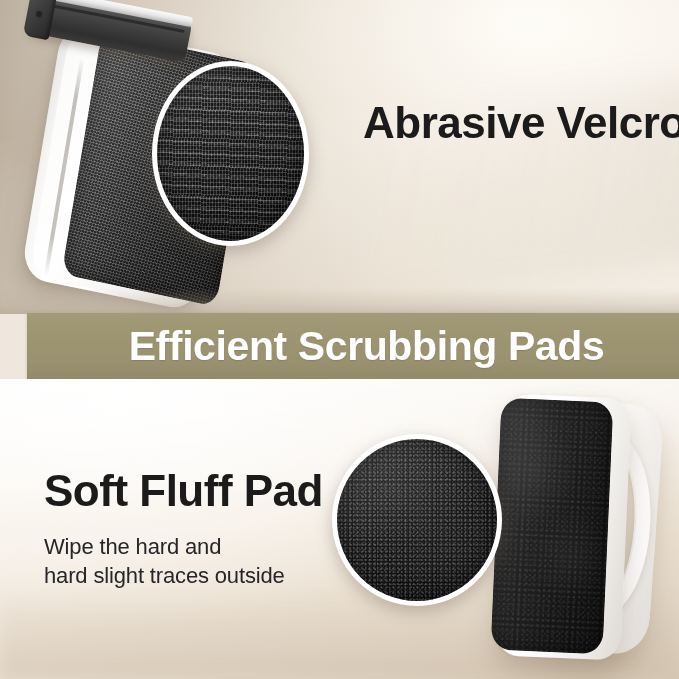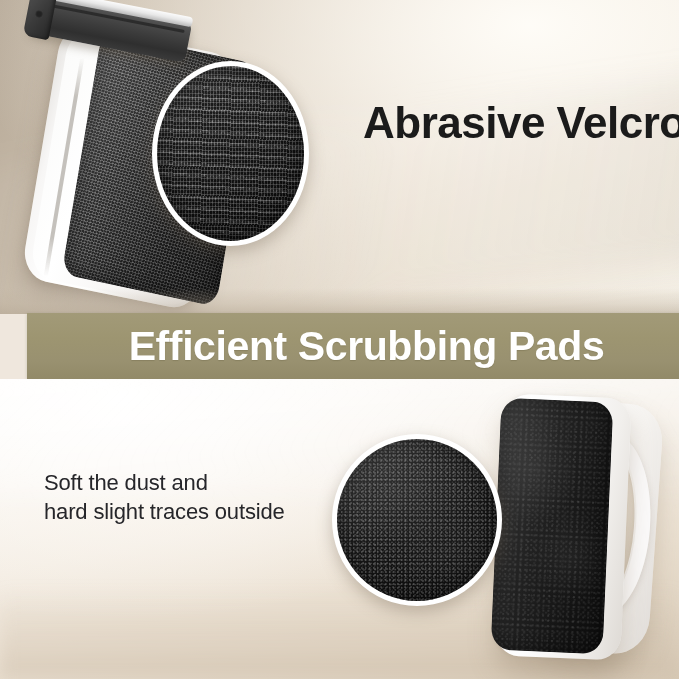--- a/index.html
+++ b/index.html
@@ -381,22 +381,23 @@
 
   <div class="banner">
     <div class="banner-title">Efficient Scrubbing Pads</div>
   </div>
 
   <div class="panel-bottom">
     <div class="sweep-bottom"></div>
     <div class="floor-bottom"></div>
 
     <div class="txt-block" id="text-fluff" style="top:89px; left:44px;">
+      <div class="txt-head">Soft Fluff Pad</div>
       <div class="txt-body">
-        <span class="ln">Soft the dust and</span>
+        <span class="ln">Wipe the hard and</span>
         <span class="ln">hard slight traces outside</span>
       </div>
     </div>
 
     <div class="tool-bottom" style="top:15px; left:452px;">
       <div class="bot-back"></div>
       <div class="bot-grip-hole"></div>
       <div class="bot-grip-ring"></div>
       <div class="bot-front"></div>
       <div class="bot-pad">

